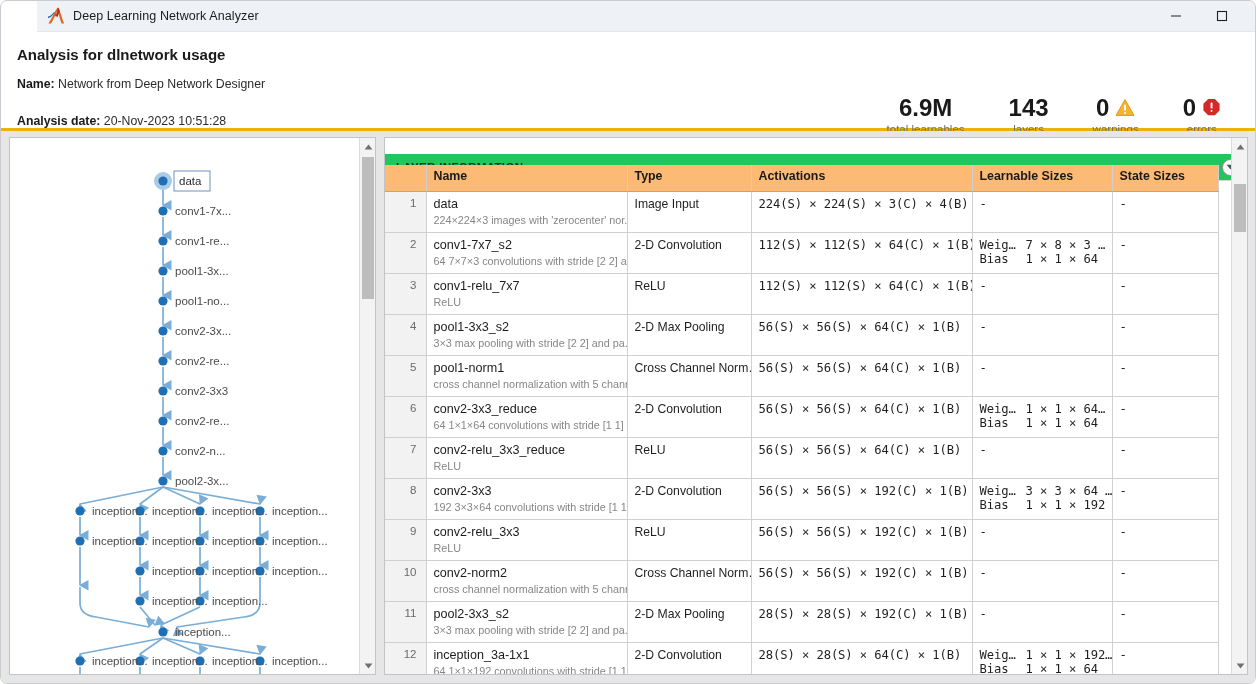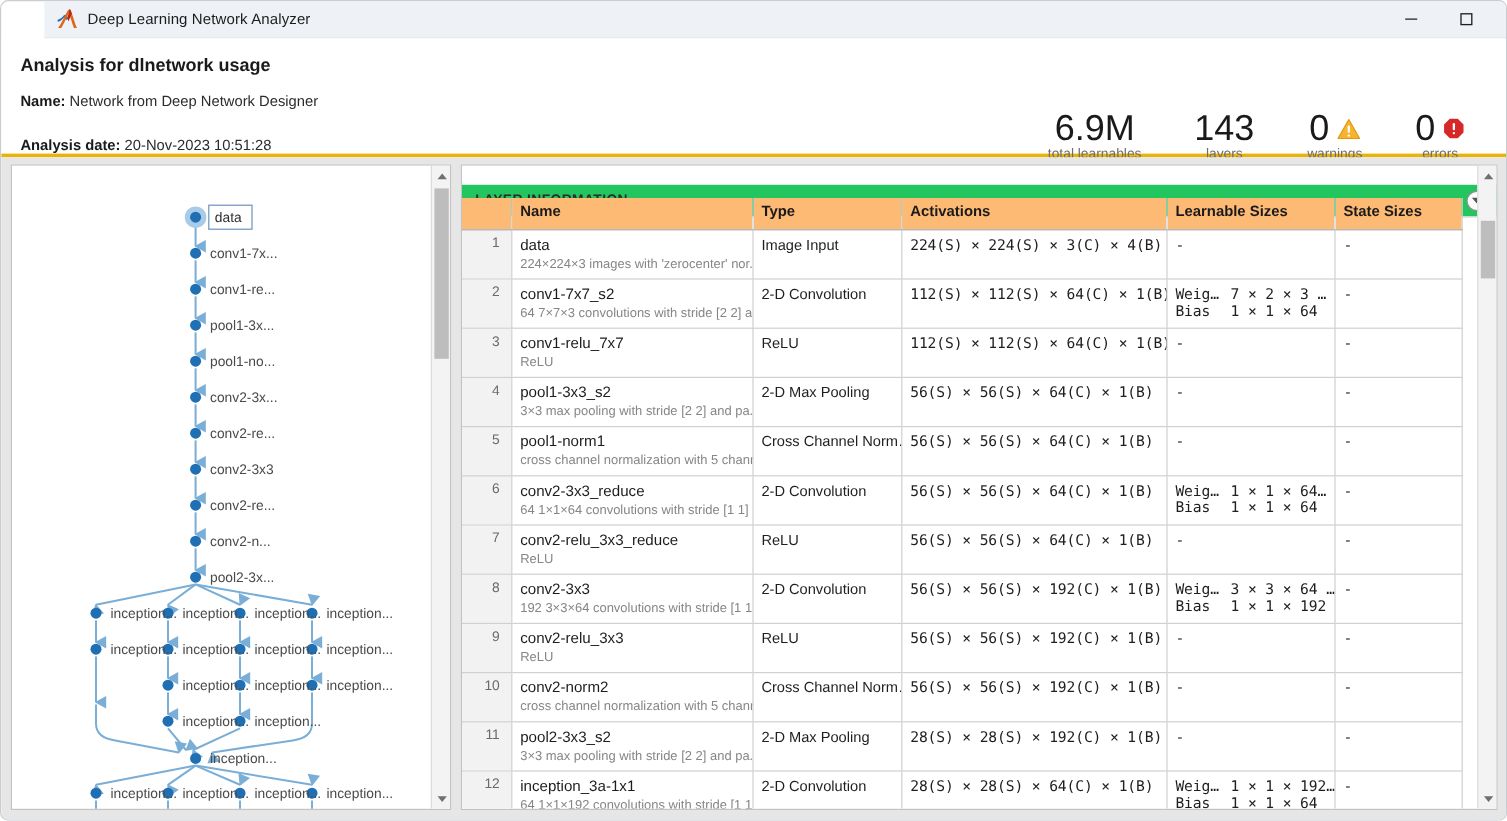--- a/index.html
+++ b/index.html
@@ -54,21 +54,21 @@
   .meta-row b { font-weight: bold; }
   .meta-row span.v { color: #2c2c2c; }
 
   
   #stats {
     position: absolute; right: 12px; top: 62px;
     display: flex; align-items: flex-start;
   }
   .stat { text-align: center; padding: 0 22px; }
   .stat .num {
-    font-size: 30px; font-weight: normal; color: #1a1a1a;
+    font-size: 24px; font-weight: bold; color: #1a1a1a;
     line-height: 27px; display: flex; align-items: center; justify-content: center; gap: 6px;
   }
   .stat .lbl { font-size: 11.5px; color: #6e6e6e; margin-top: 2px; }
   .warn-ico, .err-ico { display:block; }
 
   
   #main {
     position: absolute; top: 130px; left: 0; right: 0; bottom: 0;
     background: #e6e6e6;
   }
@@ -413,21 +413,21 @@
               </tr>
               <tr class="row">
                 <td class="idx">2</td>
                 <td>
                   <div class="cell-name">conv1-7x7_s2</div>
                   <div class="cell-desc">64 7×7×3 convolutions with stride [2 2] a...</div>
                 </td>
                 <td>2-D Convolution</td>
                 <td class="mono">112(S) × 112(S) × 64(C) × 1(B)</td>
                 <td class="mono learn">
-                  <div><span class="lbw">Weig…</span><span>7 × 2 × 3 …</span></div>
+                  <div><span class="lbw">Weig…</span><span>7 × 8 × 3 …</span></div>
                   <div><span class="lbw">Bias</span><span>1 × 1 × 64</span></div>
                 </td>
                 <td class="mono state">-</td>
               </tr>
               <tr class="row">
                 <td class="idx">3</td>
                 <td>
                   <div class="cell-name">conv1-relu_7x7</div>
                   <div class="cell-desc">ReLU</div>
                 </td>

